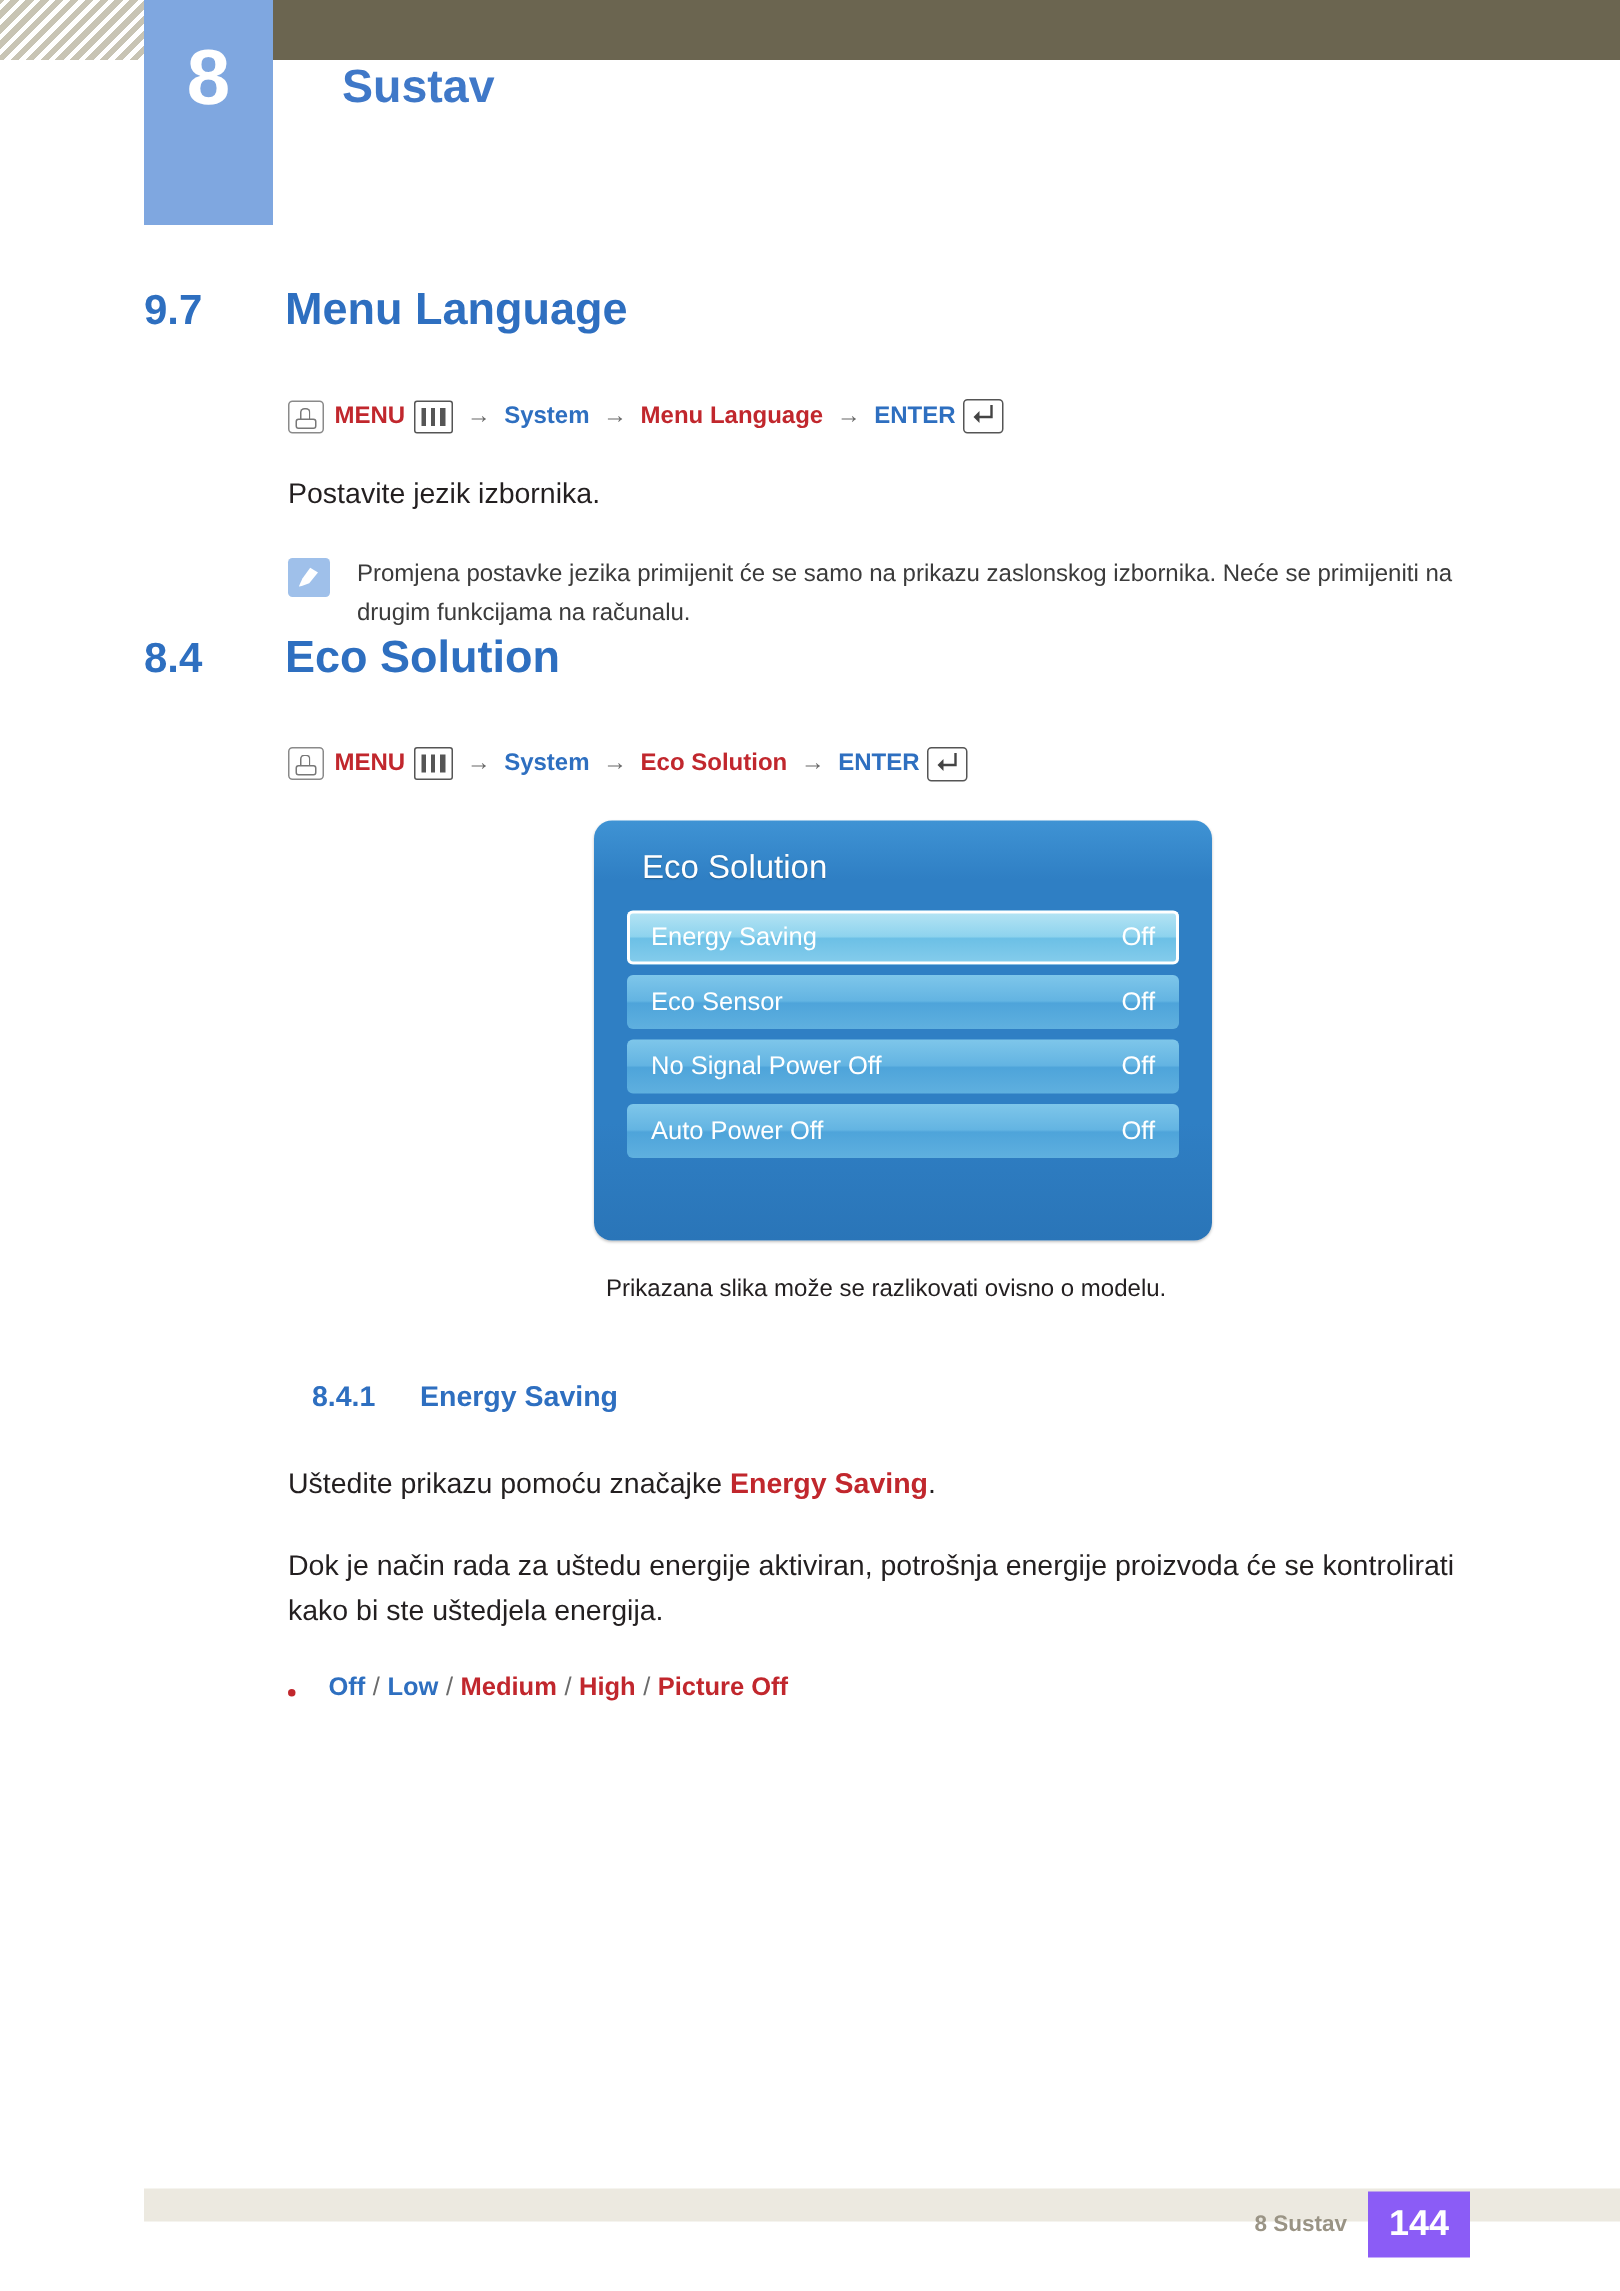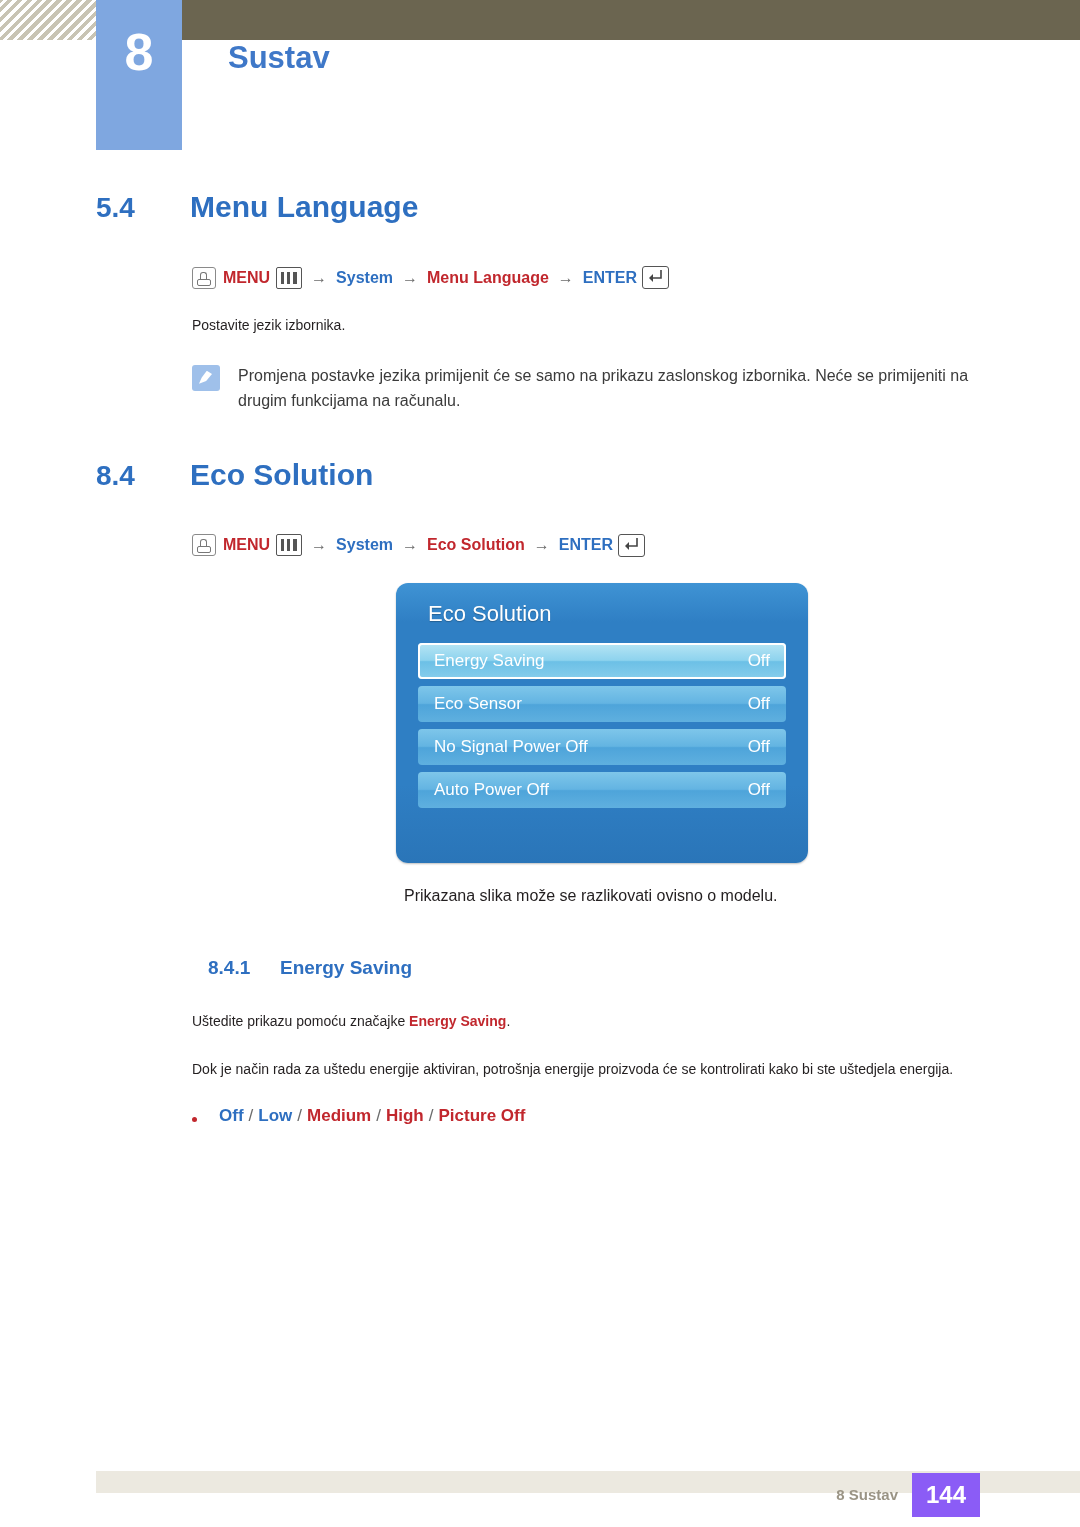--- a/index.html
+++ b/index.html
@@ -165,32 +165,31 @@
     border-radius: 3px;
     margin-left: 5px;
     position: relative;
     background: #fff;
     vertical-align: middle;
     flex: none;
   }
   .enter-glyph svg { position: absolute; left: 3px; top: 2px; }
 
   .para {
-    font-size: 14px;
+    font-size: 19px;
     line-height: 1.55;
     margin-left: 96px;
     margin-bottom: 26px;
     color: #231f20;
   }
 
   
   .note {
     display: flex;
     margin-left: 96px;
-    margin-bottom: 44px;
   }
   .note-icon {
     width: 28px; height: 26px;
     background: #9fc0ea;
     border-radius: 3px;
     flex: none;
     margin-right: 18px;
     margin-top: 2px;
     position: relative;
   }
@@ -292,21 +291,21 @@
     position: relative;
     top: -4px;
   }
   .opt-blue { color: #2e6fc0; }
   .opt-red { color: #c1272d; }
   .opt-sep { color: #6b6b6b; font-weight: normal; margin: 0 5px; }
 
   
   .footer {
     position: absolute;
-    bottom: 4px; left: 0;
+    bottom: 16px; left: 0;
     width: 1020px;
     height: 60px;
   }
   .footer-bar {
     position: absolute;
     bottom: 30px; left: 96px;
     width: 984px;
     height: 22px;
     background: #ece9e0;
   }
@@ -338,21 +337,21 @@
 <div class="header">
   <div class="header-bar"></div>
   <div class="header-hatch"></div>
 </div>
 <div class="chapter-badge">8</div>
 <div class="chapter-title">Sustav</div>
 
 <div class="content">
 
   <div class="sec-head">
-    <span class="sec-num">5.4</span>
+    <span class="sec-num">9.7</span>
     <span class="sec-name">Menu Language</span>
   </div>
 
   <div class="menupath">
     <span class="hand-icon"></span>
     <span class="mp-red">MENU</span>
     <span class="menu-glyph"></span>
     <span class="mp-arrow">→</span>
     <span class="mp-blue">System</span>
     <span class="mp-arrow">→</span>

